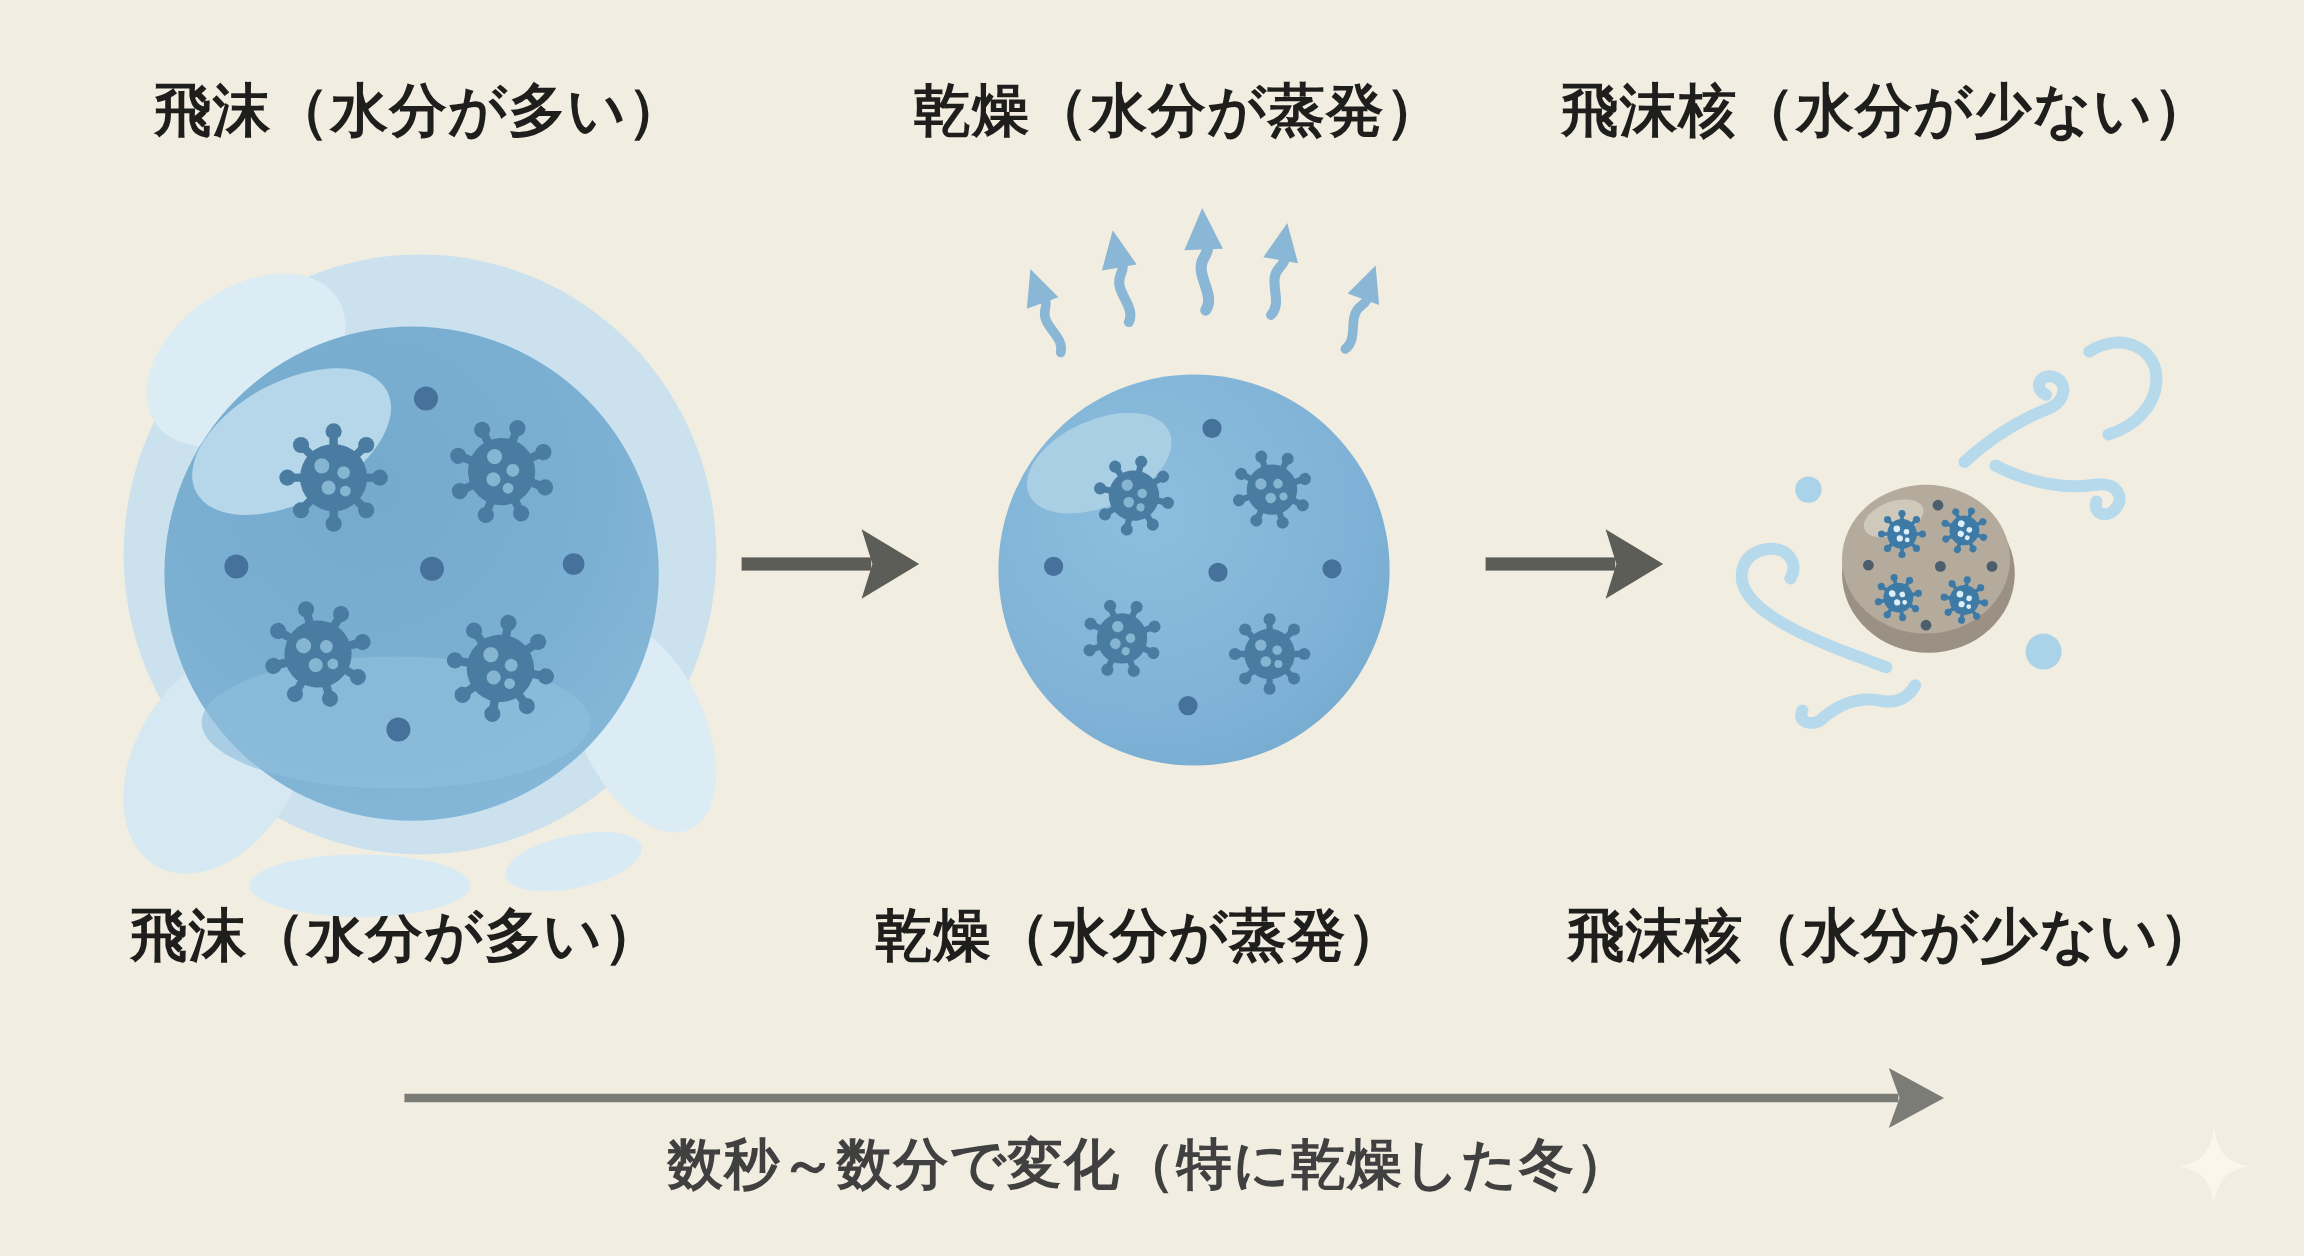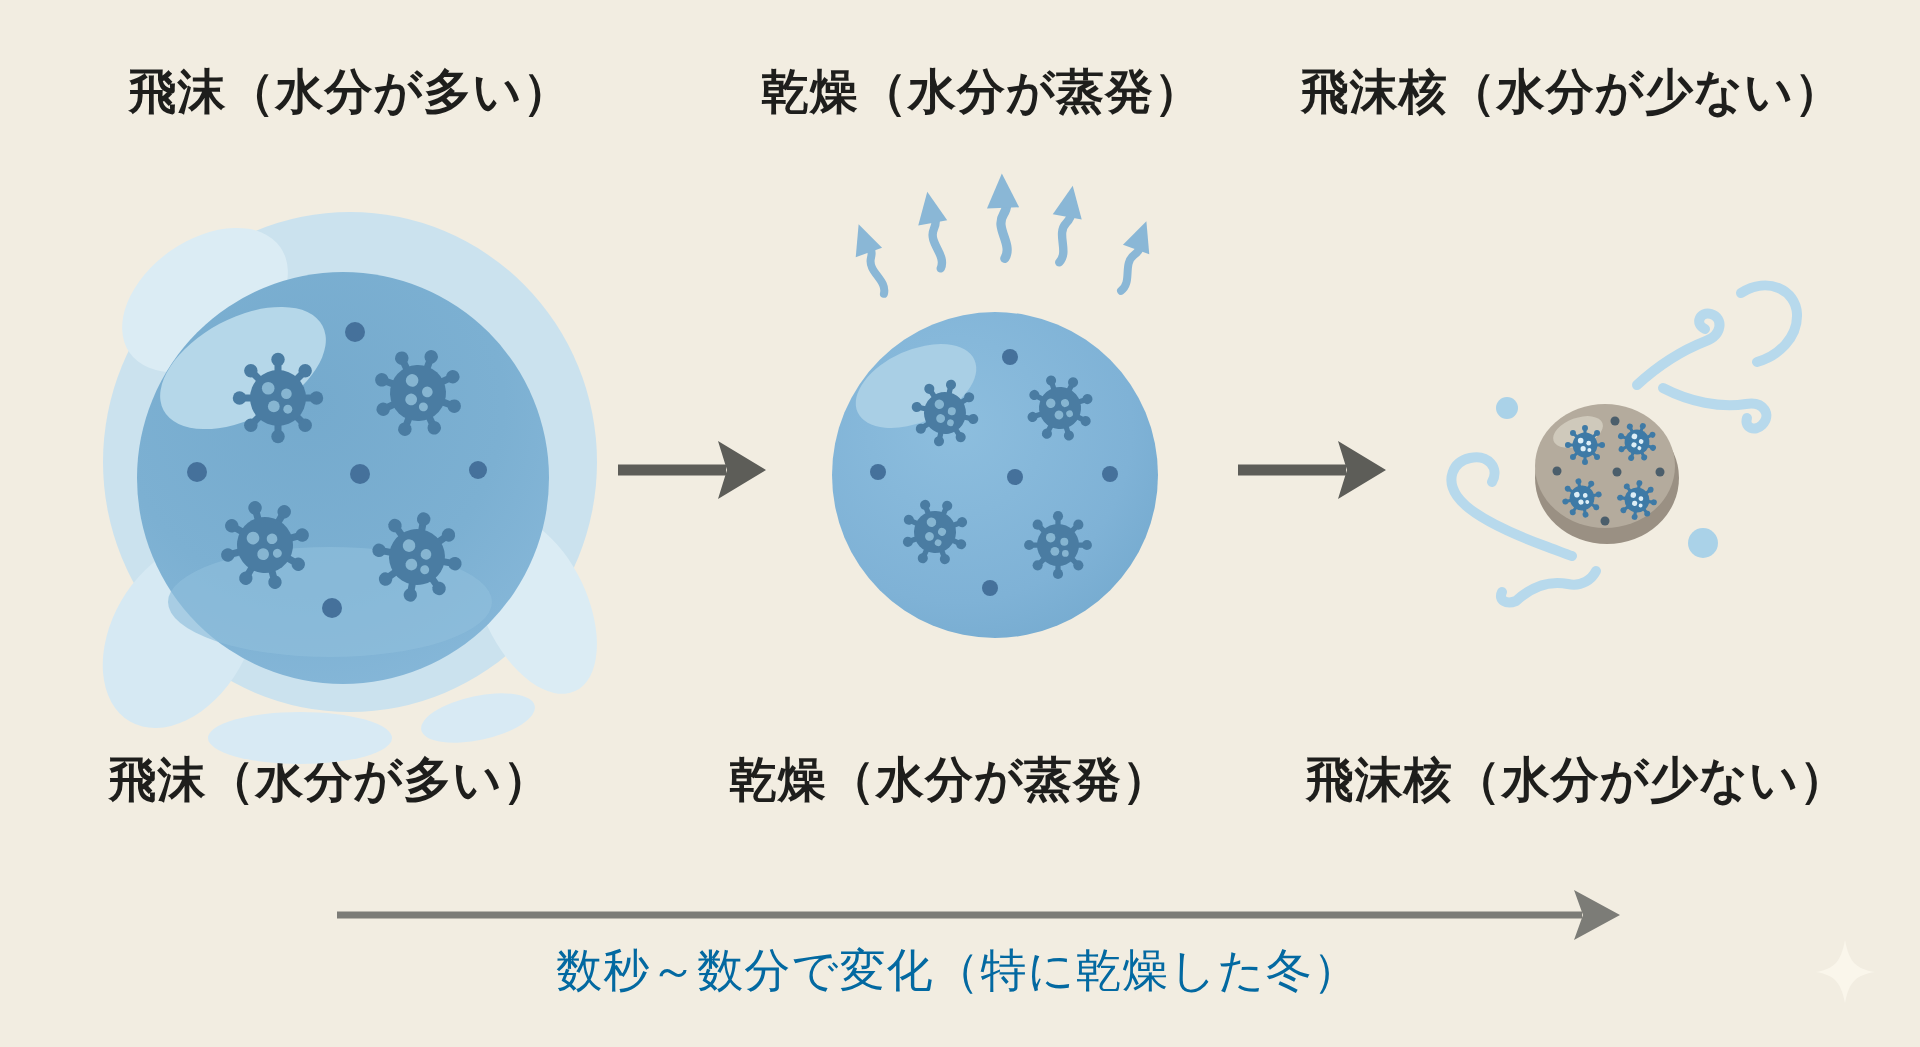--- a/index.html
+++ b/index.html
@@ -21,22 +21,22 @@
     font-size:48px;
     font-weight:700;
     color:#1e1e1c;
     letter-spacing:1px;
     white-space:nowrap;
   }
   .timeline-caption{
     position:absolute;
     transform:translateX(-50%);
     font-size:46px;
-    font-weight:400;
-    color:#0369a1;
+    font-weight:700;
+    color:#404040;
     letter-spacing:1px;
     white-space:nowrap;
   }
   
   .virus-large{color:#4a7ca2;--vdot:#86b5d1;}
   .virus-small{color:#3e7aa6;--vdot:#ddeef6;}
 </style>
 </head>
 <body>
 

